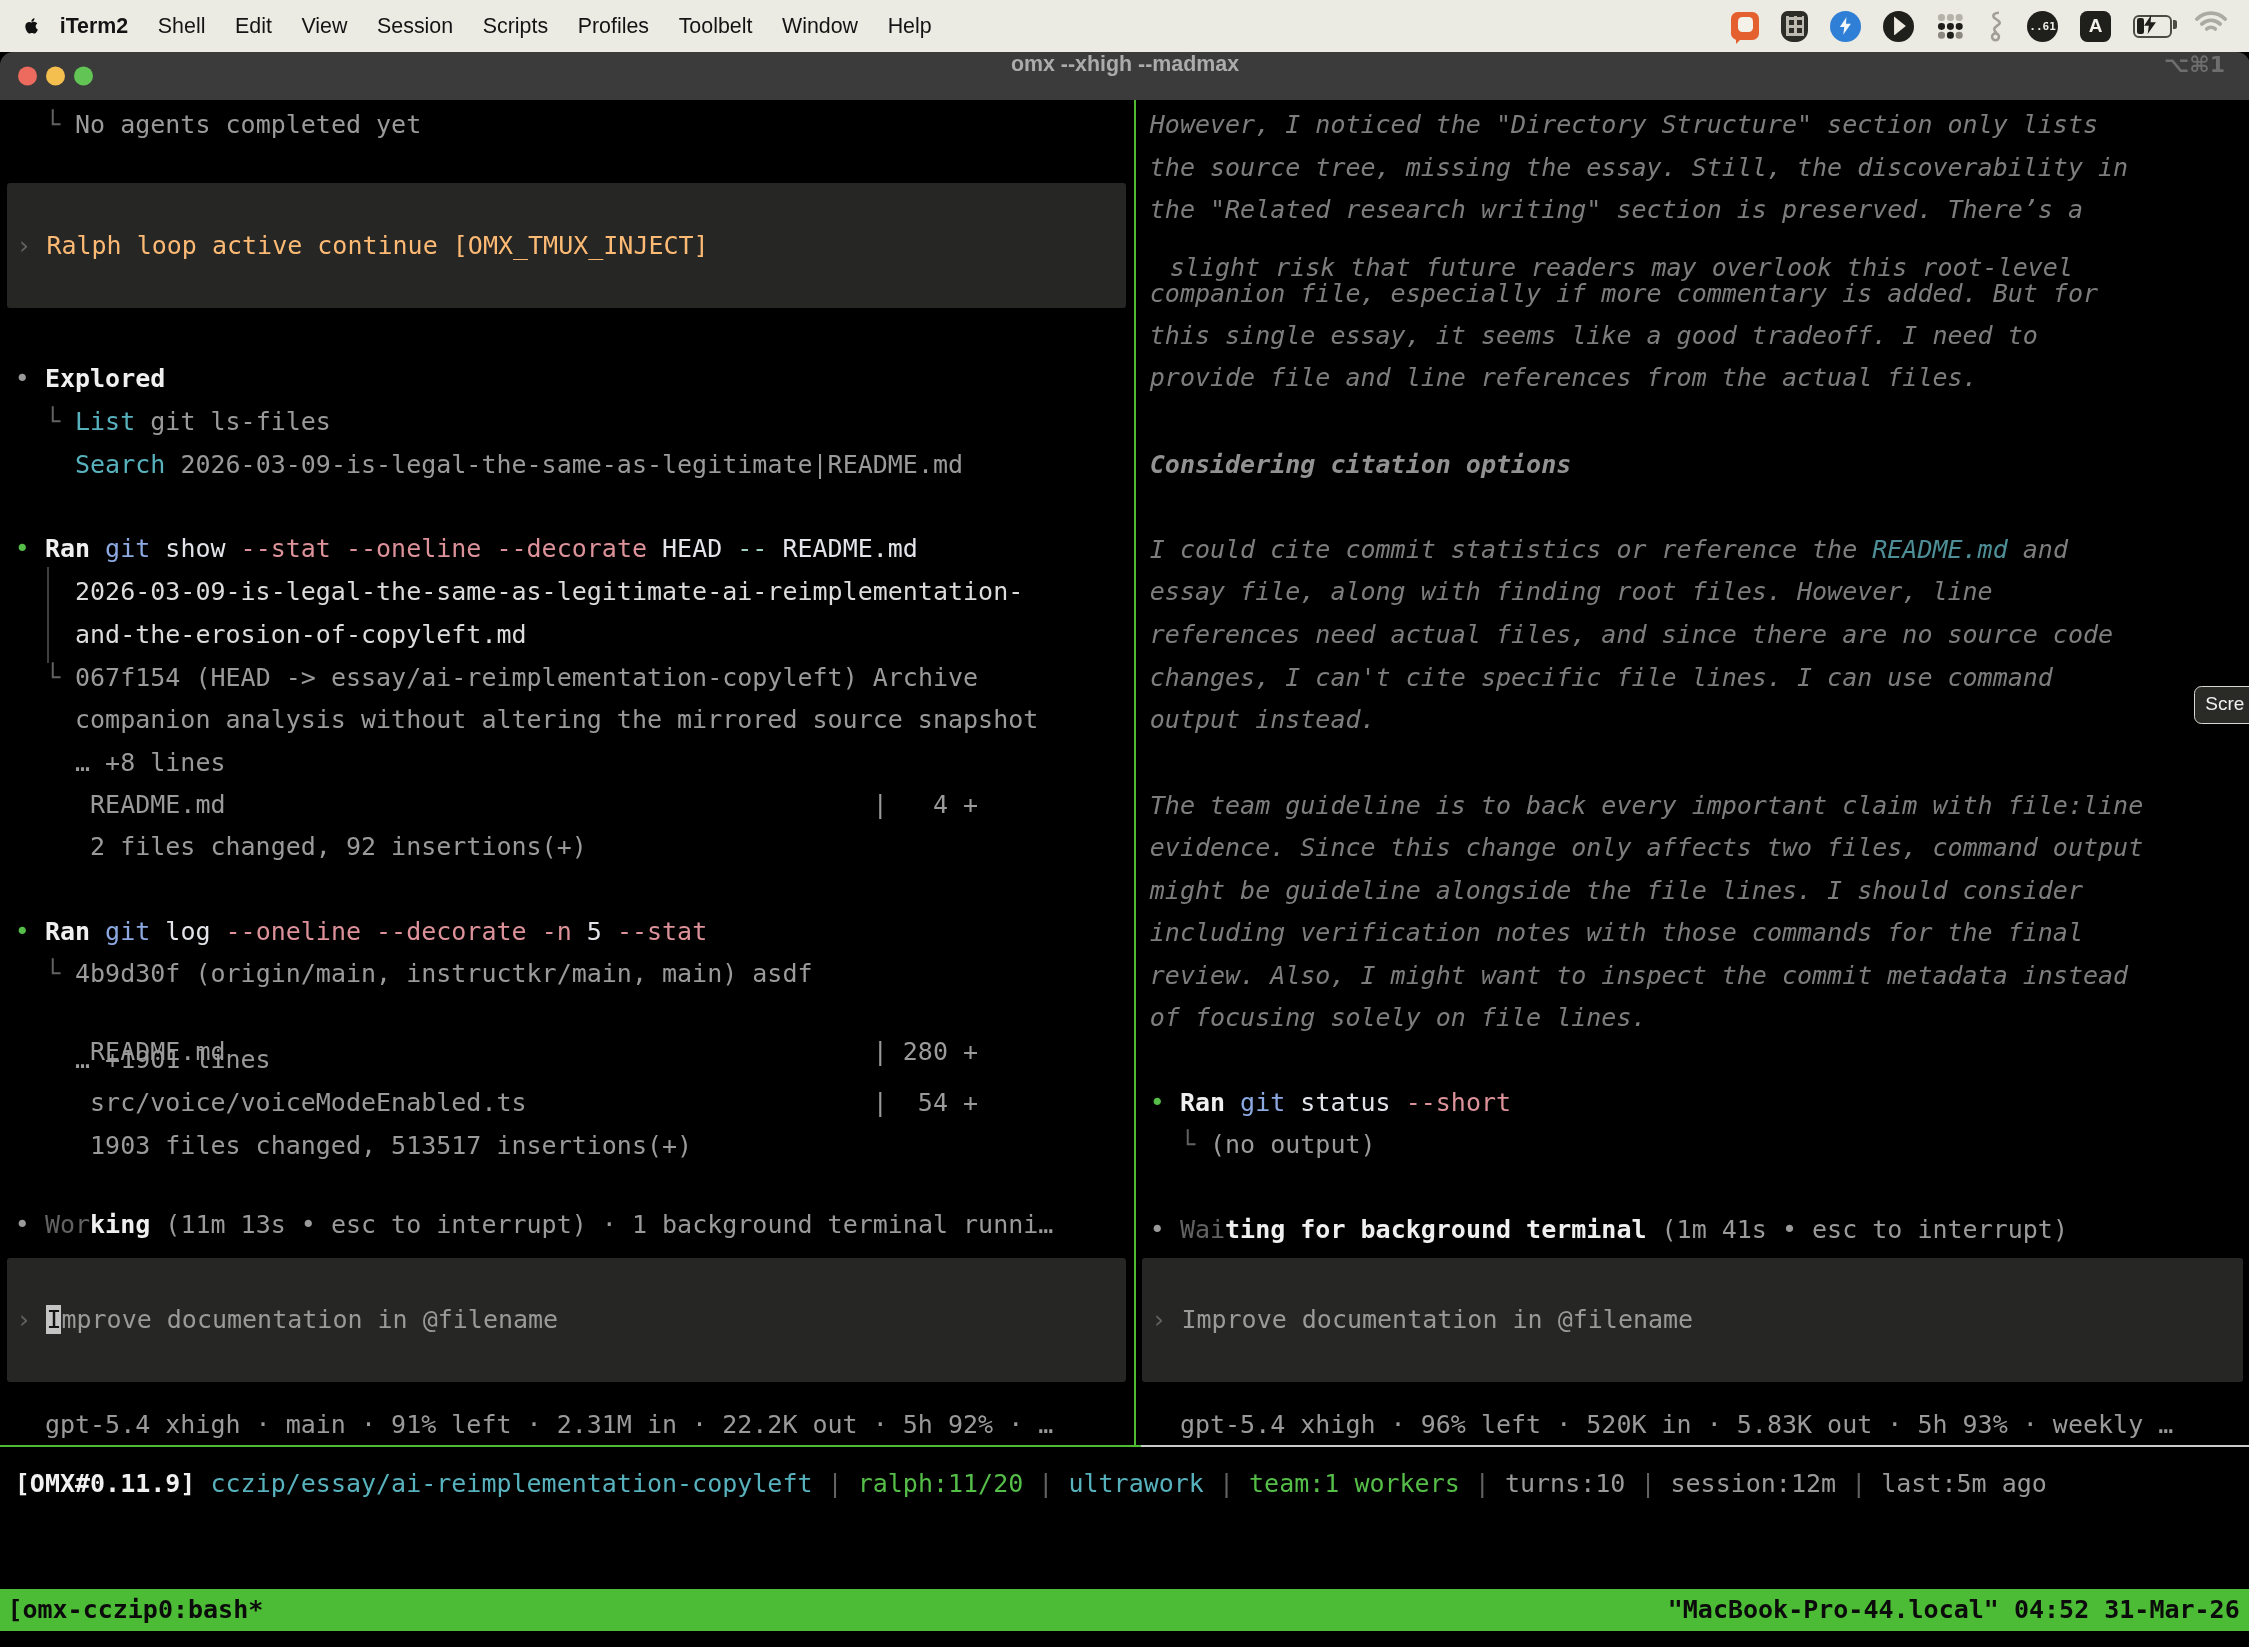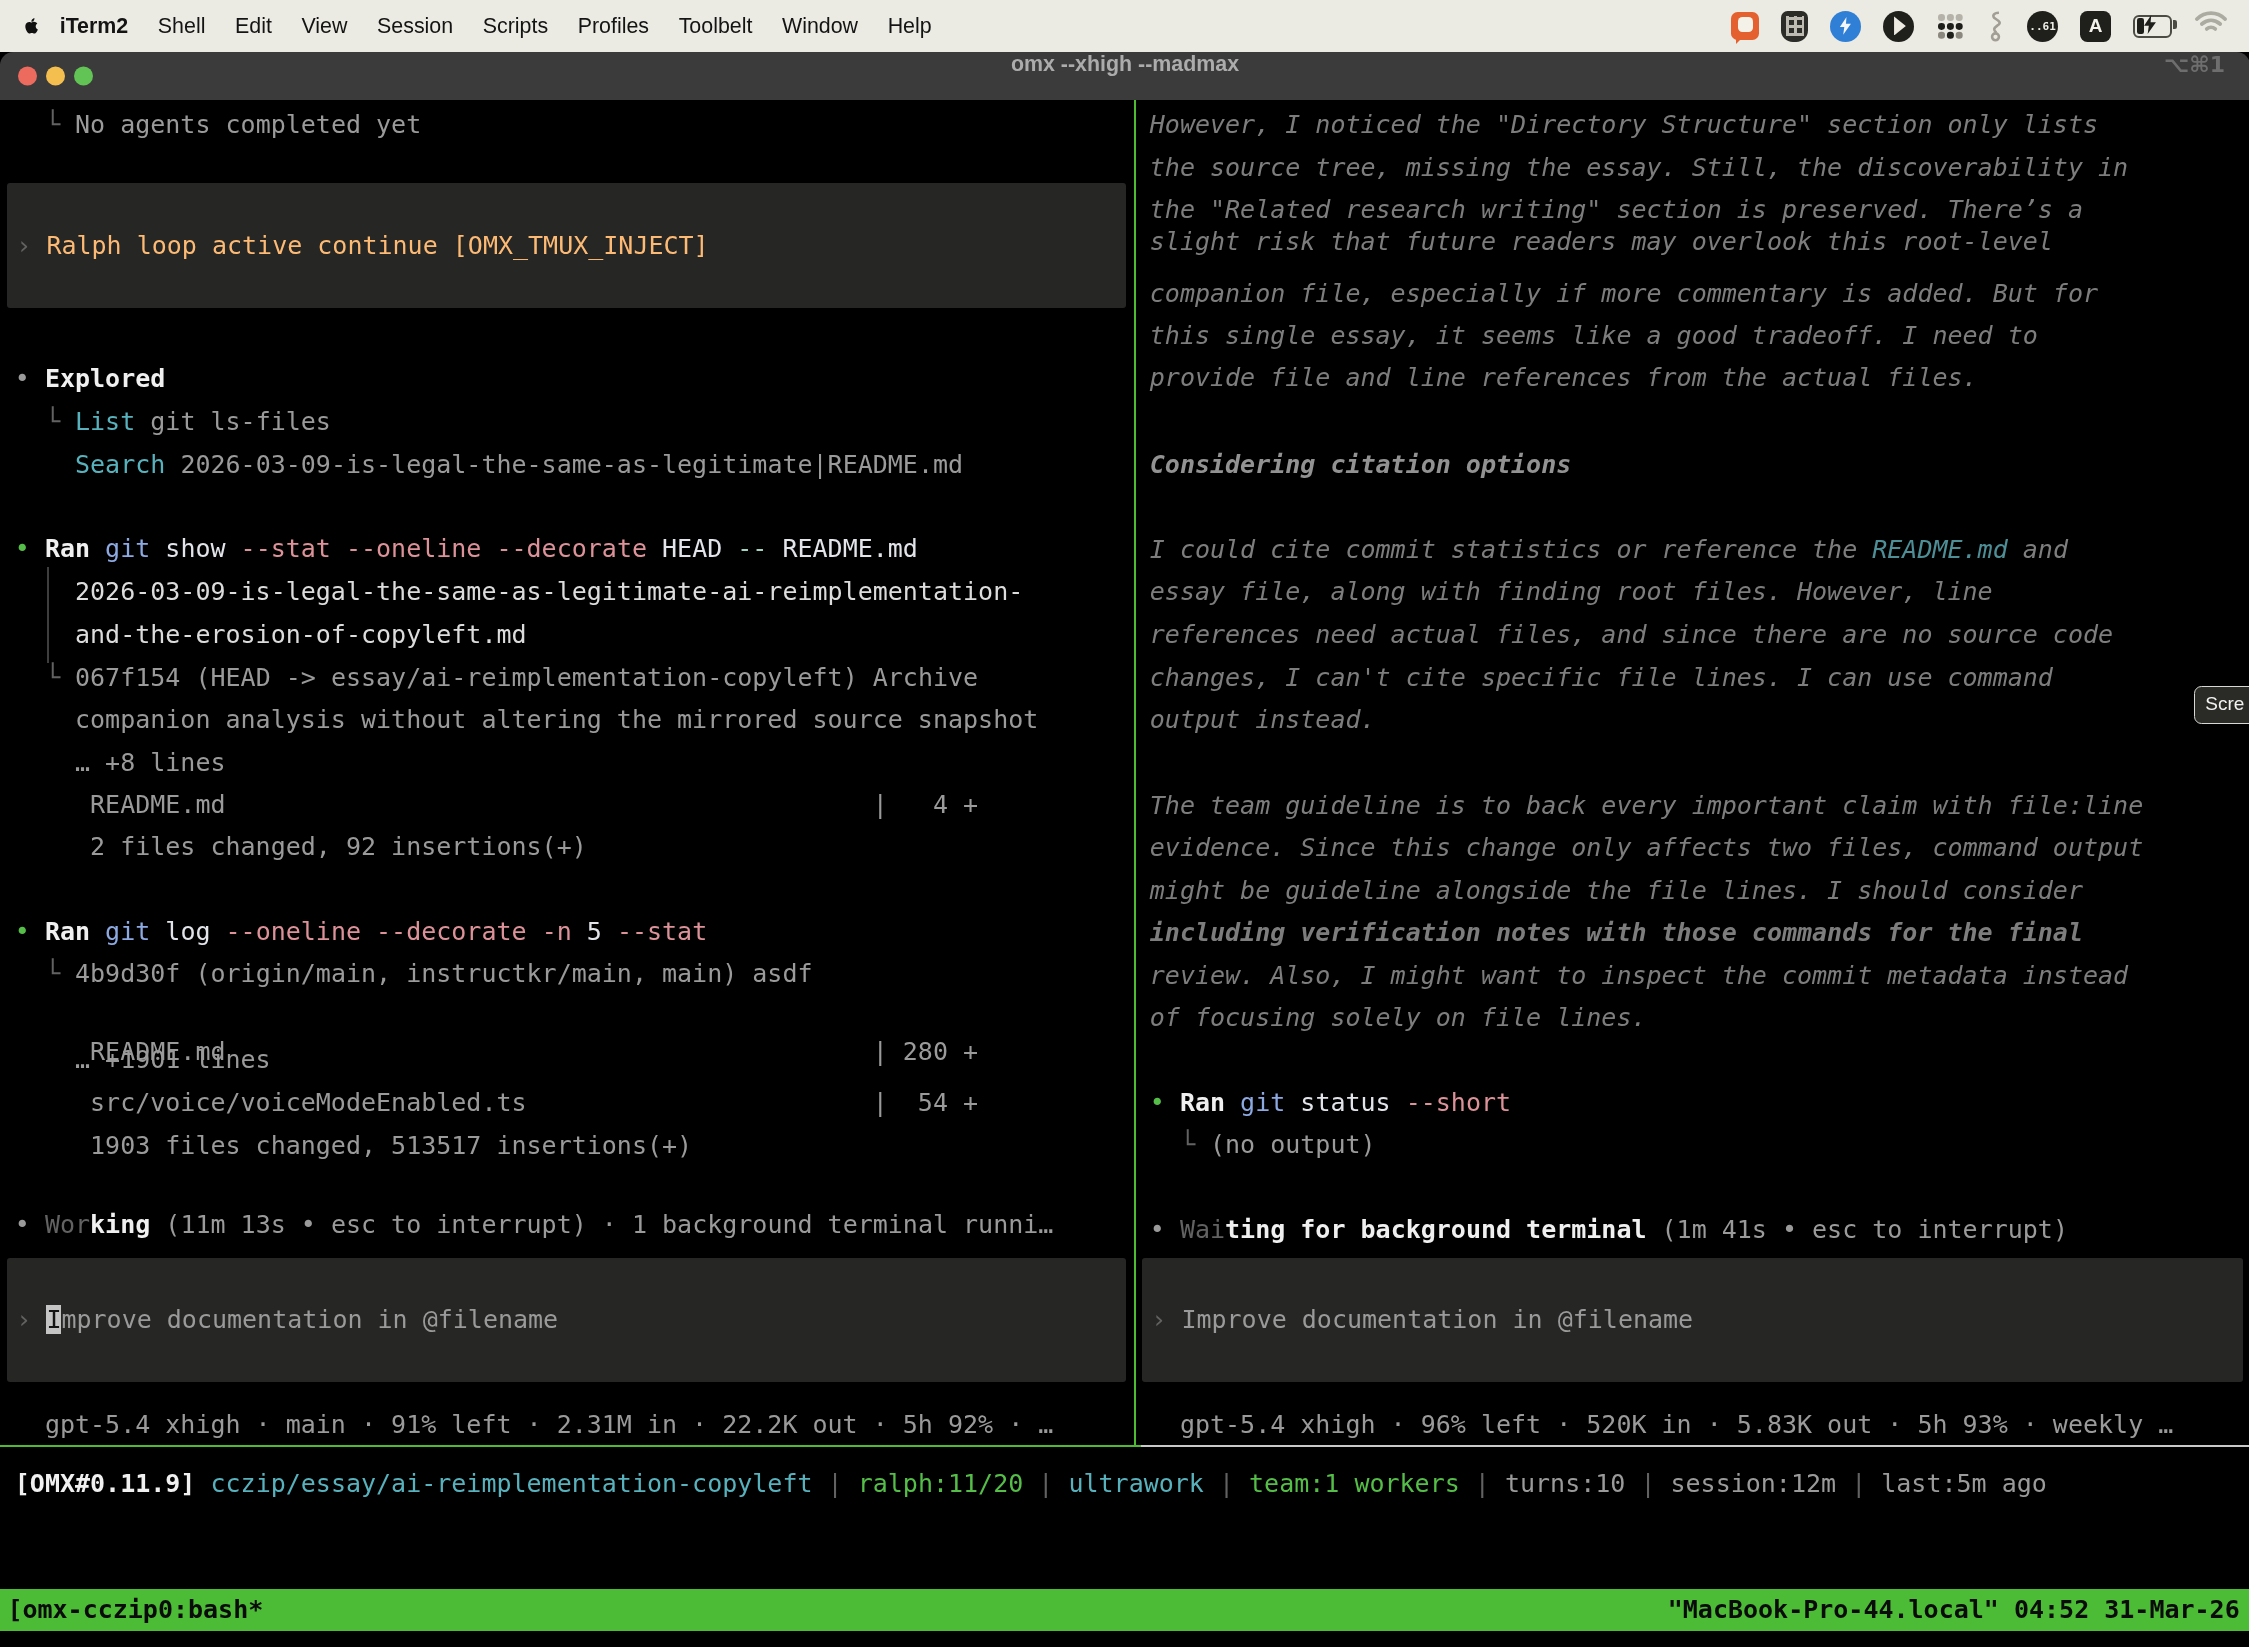--- a/index.html
+++ b/index.html
@@ -191,34 +191,34 @@
       <div class="line" style="top: 1304px;"><span class="c-gray">  gpt-5.4 xhigh · main · 91% left · 2.31M in · 22.2K out · 5h 92% · …</span></div>
     </div>
 
   <div id="pane-right" class="pane">
     <div id="prompt-right" class="inputbox">
       <div><span class="c-dim">› </span><span class="c-gray">Improve documentation in @filename</span></div>
     </div>
   <div class="line" style="top: 4.4px;"><span class="c-ital i">However, I noticed the "Directory Structure" section only lists</span></div>
       <div class="line" style="top: 47px;"><span class="c-ital i">the source tree, missing the essay. Still, the discoverability in</span></div>
       <div class="line" style="top: 89px;"><span class="c-ital i">the "Related research writing" section is preserved. There’s a</span></div>
-      <div class="line" style="top: 121px;"><span class="c-ital i">slight risk that future readers may overlook this root-level</span></div>
+      <div class="line" style="top: 147px; margin-left: 20px;"><span class="c-ital i">slight risk that future readers may overlook this root-level</span></div>
       <div class="line" style="top: 173px;"><span class="c-ital i">companion file, especially if more commentary is added. But for</span></div>
       <div class="line" style="top: 215px;"><span class="c-ital i">this single essay, it seems like a good tradeoff. I need to</span></div>
       <div class="line" style="top: 257px;"><span class="c-ital i">provide file and line references from the actual files.</span></div>
       <div class="line" style="top: 344px;"><span class="c-hgray b i">Considering citation options</span></div>
       <div class="line" style="top: 429px;"><span class="c-ital i">I could cite commit statistics or reference the </span><span class="c-tealfile i">README.md</span><span class="c-ital i"> and</span></div>
       <div class="line" style="top: 471px;"><span class="c-ital i">essay file, along with finding root files. However, line</span></div>
       <div class="line" style="top: 514px;"><span class="c-ital i">references need actual files, and since there are no source code</span></div>
       <div class="line" style="top: 557px; text-align: center;"><span class="c-ital i">changes, I can't cite specific file lines. I can use command</span></div>
       <div class="line" style="top: 599px;"><span class="c-ital i">output instead.</span></div>
       <div class="line" style="top: 685px;"><span class="c-ital i">The team guideline is to back every important claim with file:line</span></div>
       <div class="line" style="top: 727px;"><span class="c-ital i">evidence. Since this change only affects two files, command output</span></div>
       <div class="line" style="top: 770px;"><span class="c-ital i">might be guideline alongside the file lines. I should consider</span></div>
-      <div class="line" style="top: 812px; font-weight: bold;"><span class="c-ital i">including verification notes with those commands for the final</span></div>
+      <div class="line" style="top: 812px;"><span class="c-ital i">including verification notes with those commands for the final</span></div>
       <div class="line" style="top: 855px;"><span class="c-ital i">review. Also, I might want to inspect the commit metadata instead</span></div>
       <div class="line" style="top: 897px;"><span class="c-ital i">of focusing solely on file lines.</span></div>
       <div class="line" style="top: 982px;"><span class="c-green">• </span><span class="c-white b">Ran</span><span class="c-blue"> git</span><span class="c-arg"> status</span><span class="c-pink"> --short</span></div>
       <div class="line" style="top: 1024px;"><span class="c-dim">  └ </span><span class="c-gray">(no output)</span></div>
       <div class="line" style="top: 1109px;"><span class="c-gray">• </span><span class="c-dim">Wai</span><span class="c-white b">ting for background terminal</span><span class="c-gray"> (1m 41s • esc to interrupt)</span></div>
       <div class="line" style="top: 1304px;"><span class="c-gray">  gpt-5.4 xhigh · 96% left · 520K in · 5.83K out · 5h 93% · weekly …</span></div>
     </div>
 
   <div id="divider"></div>
   <div id="border-left"></div>

